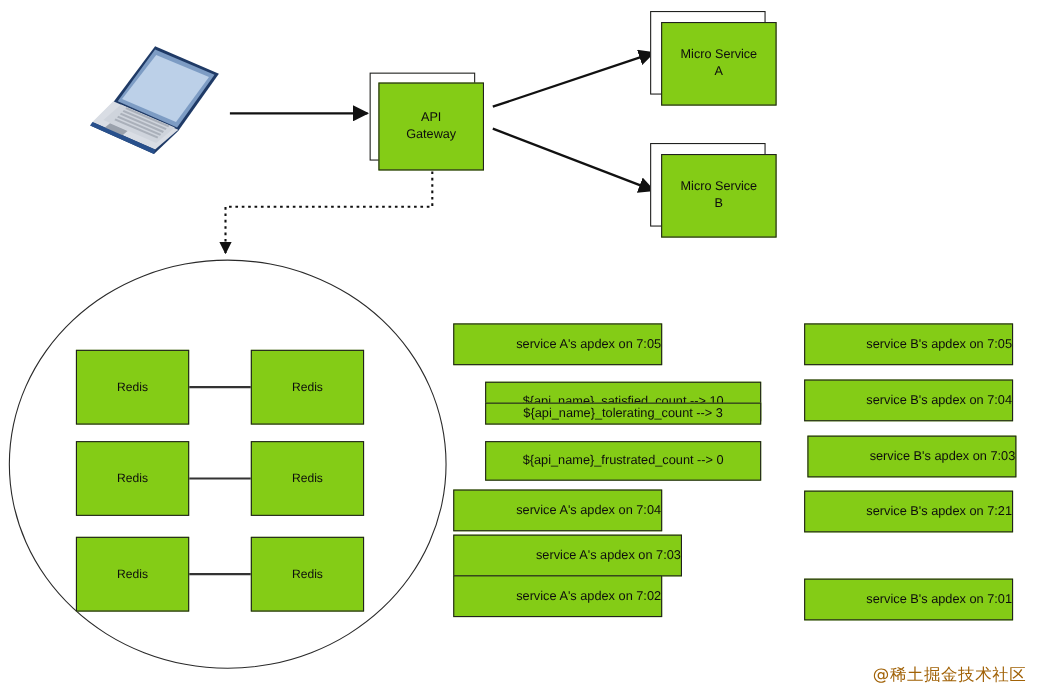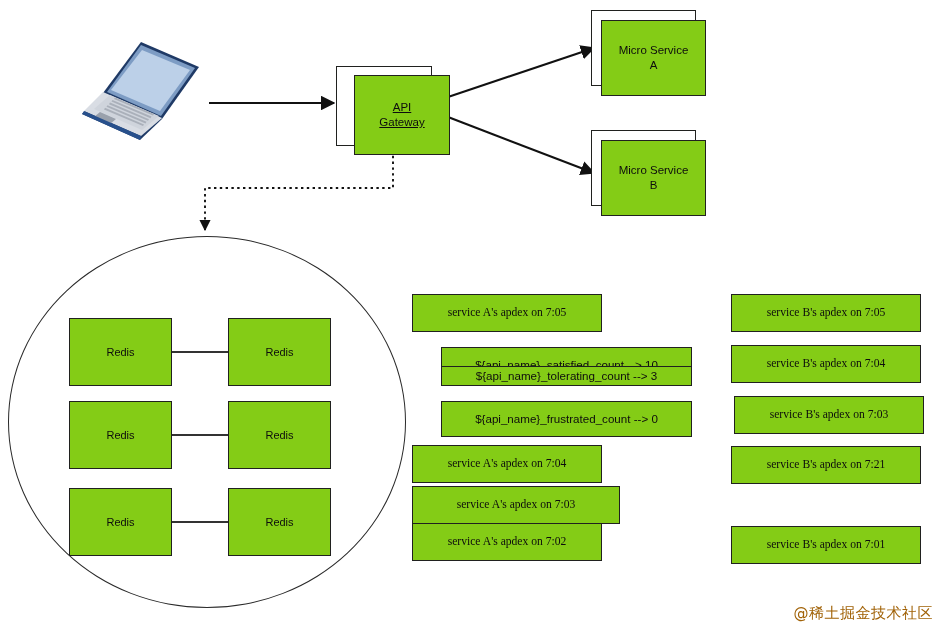--- a/index.html
+++ b/index.html
@@ -65,23 +65,22 @@
     border-radius: 50%;
     box-sizing: border-box;
     background: transparent;
   }
   .redis-box {
     font-size: 11px;
   }
   
   .apdex-box {
     font-size: 11.6px;
-    justify-content: center;
+    justify-content: flex-end;
     border-width: 1.8px;
-    font-family: Liberation Serif, serif;
   }
   .apdex-detail {
     font-size: 11.6px;
     justify-content: center;
     border-width: 1.8px;
   }
   
   #watermark {
     position: absolute;
     right: 12px;
@@ -139,21 +138,21 @@
         <path d="M27 71.8 L66 88.4 L65 90 L26 73.4 Z"></path>
       </g>
 
       <path d="M22 76 L38 83 L32 88 L16 81 Z" fill="#9aa1ac"></path>
 
       <path d="M6 75 L63 100 L62 104 L4 78 Z" fill="#28508c"></path>
     </svg>
   </div>
 
   <div class="stack-back" style="left:336px; top:66px; width:96px; height:80px;"></div>
-  <div class="box" style="left:354px; top:75px; width:96px; height:80px;text-decoration:underline;">
+  <div class="box" style="left:344px; top:75px; width:96px; height:80px;">
     <span>
       <span>API</span><br>
       <span>Gateway</span>
     </span>
   </div>
 
   <div class="stack-back" style="left:591px; top:10px; width:105px; height:76px;"></div>
   <div class="box" style="left:601px; top:20px; width:105px; height:76px;">
     <span>
       <span>Micro Service</span><br>

